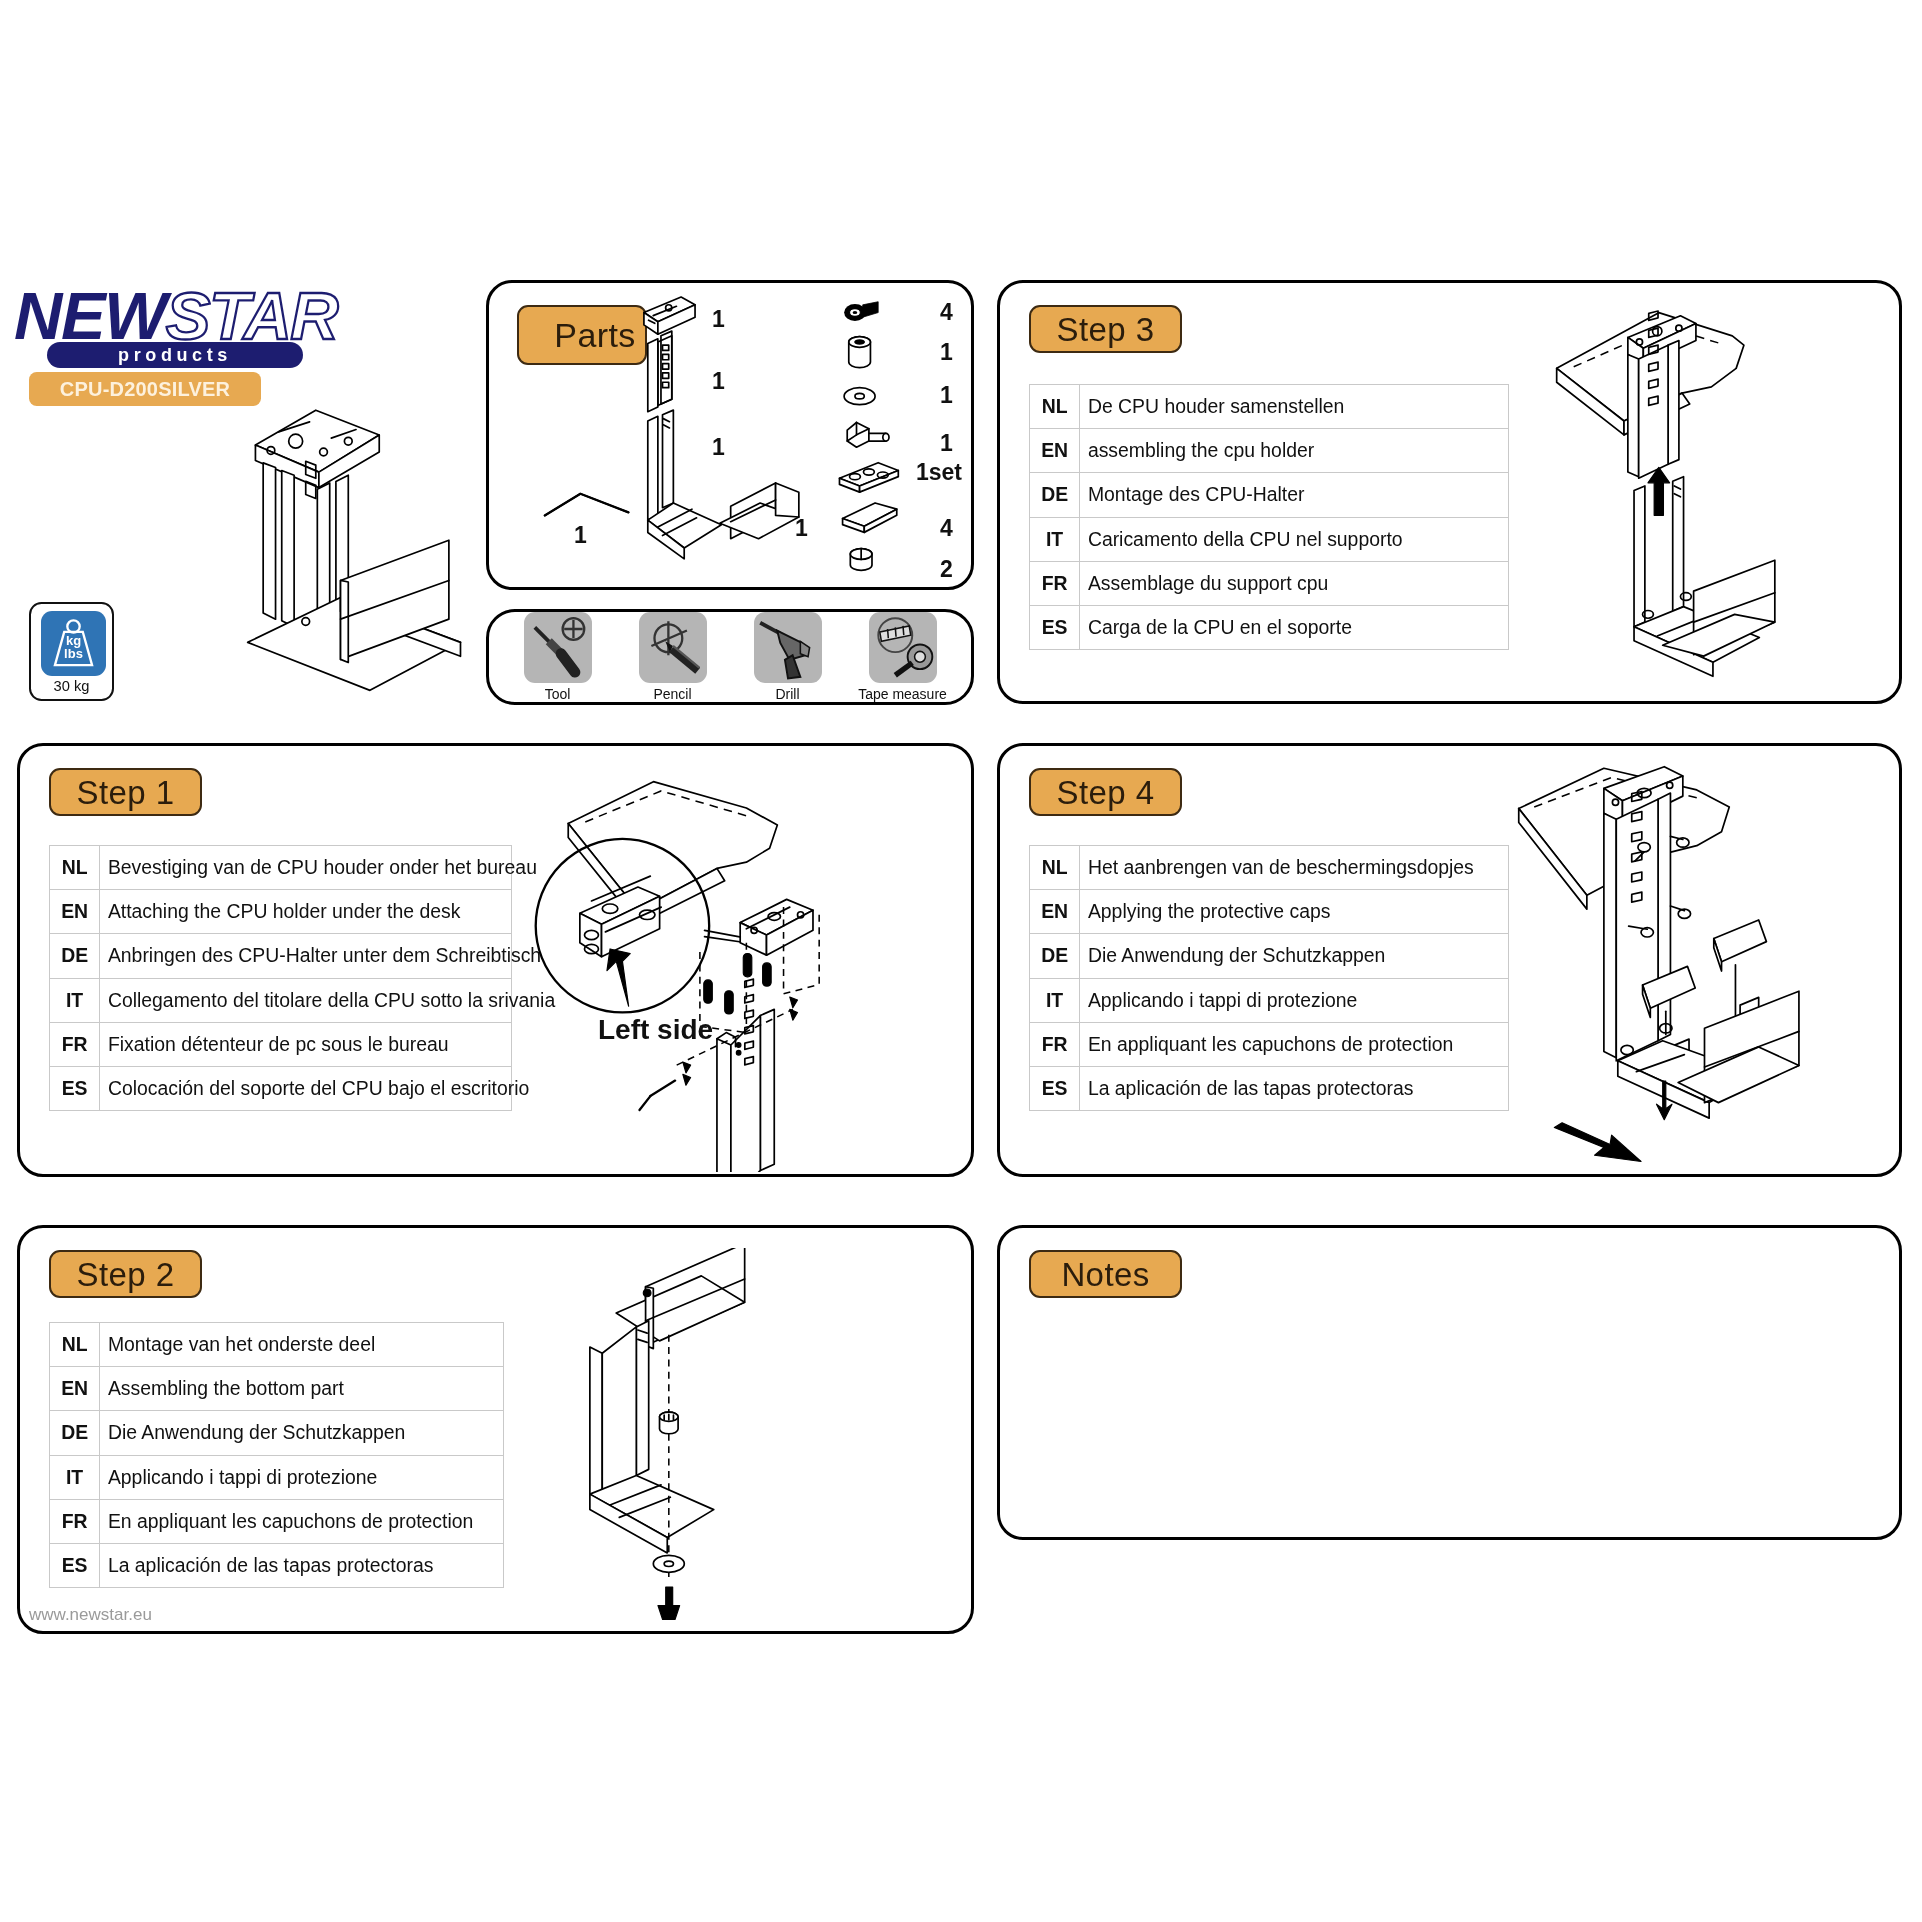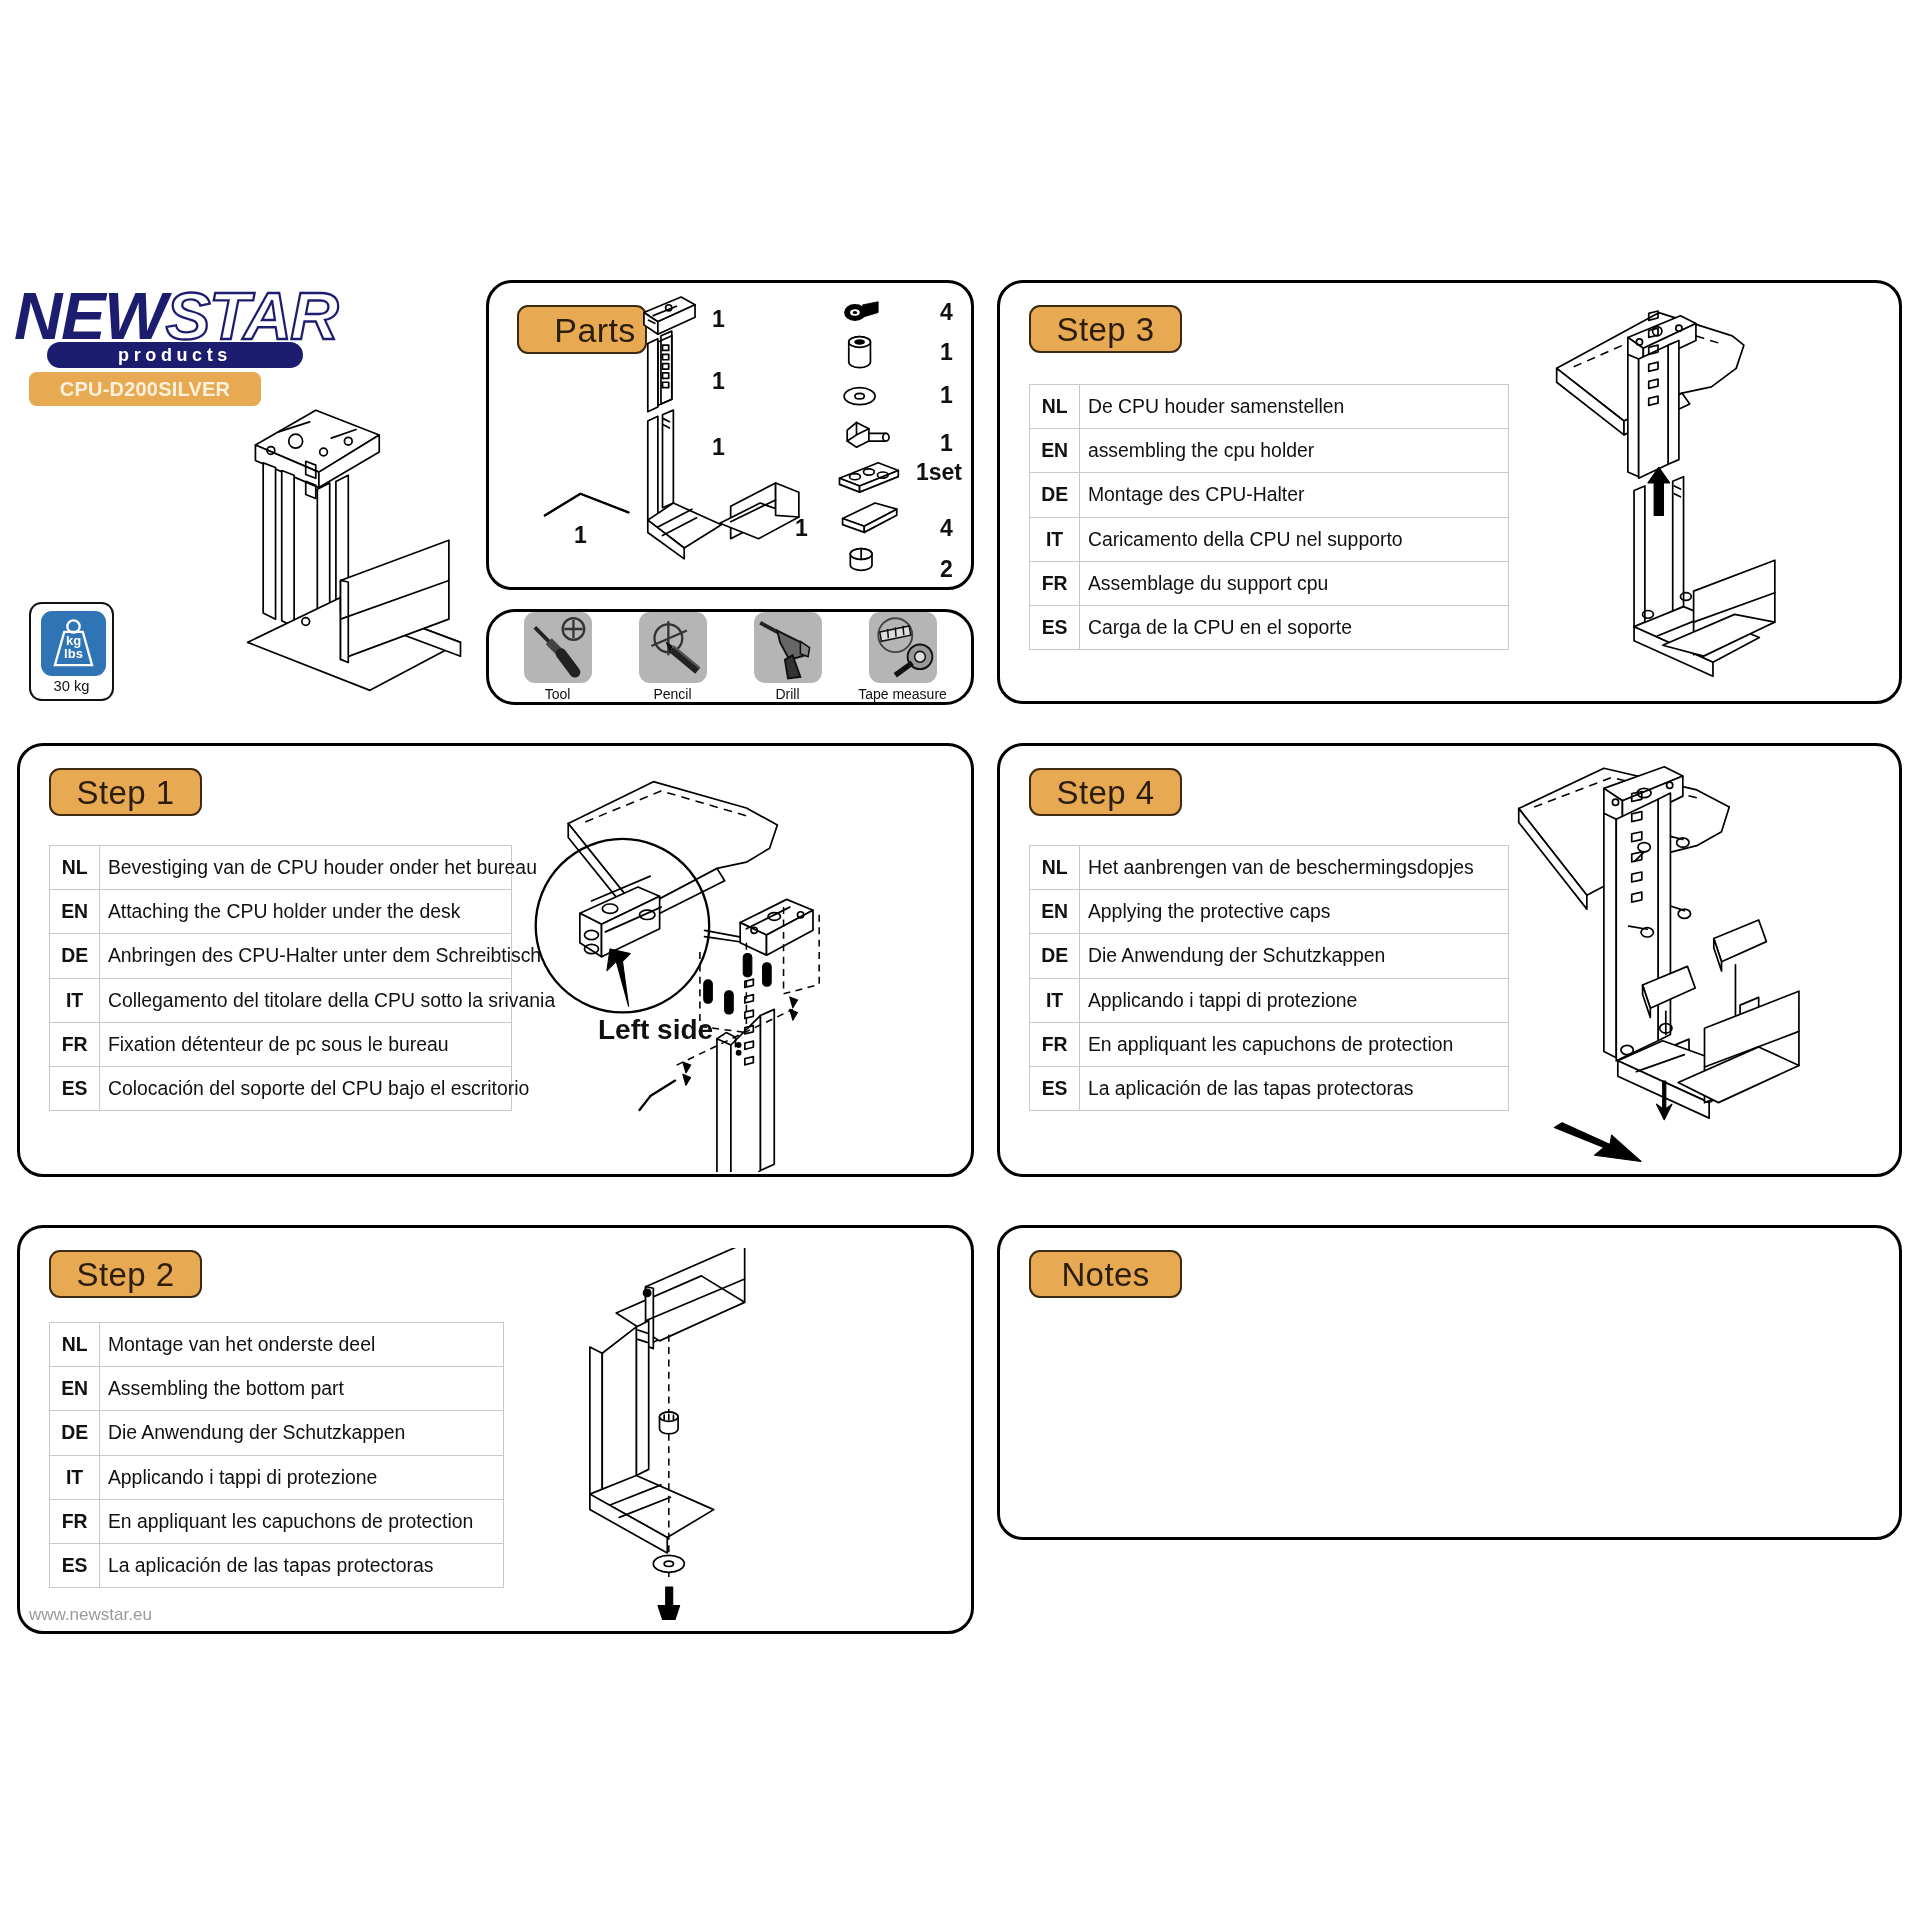--- a/index.html
+++ b/index.html
@@ -122,21 +122,21 @@
       <div class="weight-kglbs">
         <span>kg</span><br>
         <span>lbs</span>
       </div>
     </div>
     <div class="weight-label">30 kg</div>
   </div>
 
   <div class="panel" style="left:486px;top:280px;width:488px;height:310px;">
 
-    <div class="tag" style="left:28px;top:22px;width:130px;height:49px;font-size:34px;padding-left:26px;">
+    <div class="tag" style="left:28px;top:22px;width:130px;height:60px;font-size:34px;padding-left:26px;">
       <span>Parts</span>
     </div>
 
     <svg style="position:absolute;left:0;top:0;" width="488" height="310" viewBox="0 0 630 400">
 
       <polygon class="fw" points="200,38 248,18 266,28 218,50"></polygon>
       <polygon class="fw" points="200,38 200,54 218,66 218,50"></polygon>
       <polygon class="fw" points="218,50 218,66 266,44 266,28"></polygon>
       <circle class="ln" cx="232" cy="32" r="4"></circle>
       <path class="ln" d="M212,42 L242,30"></path>

